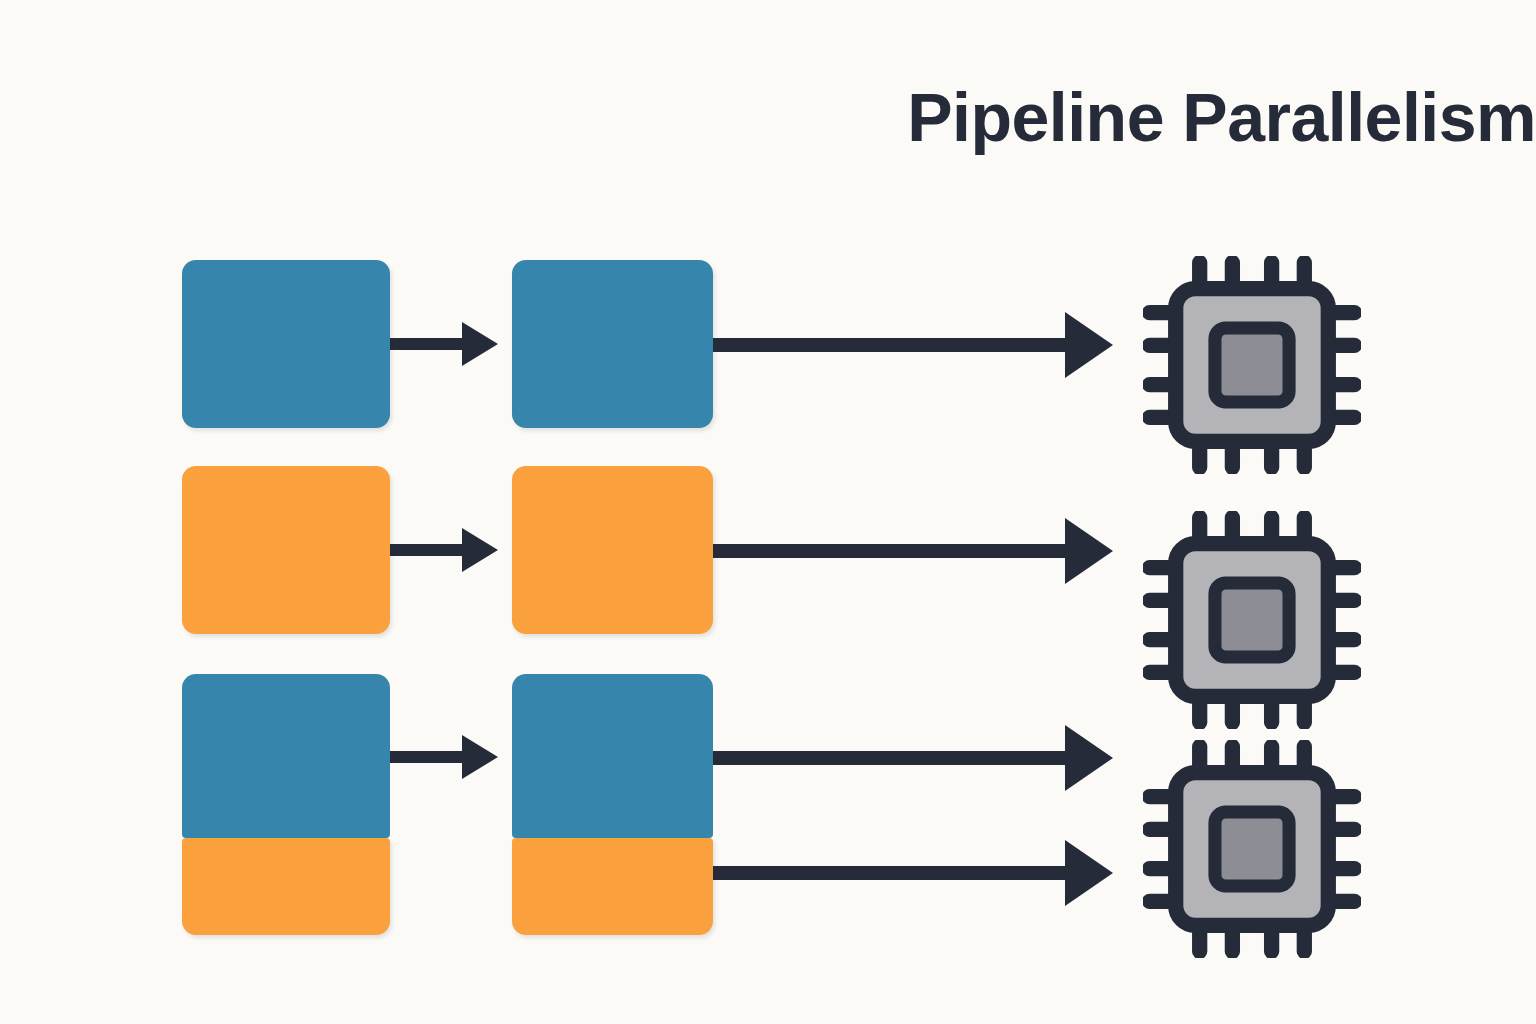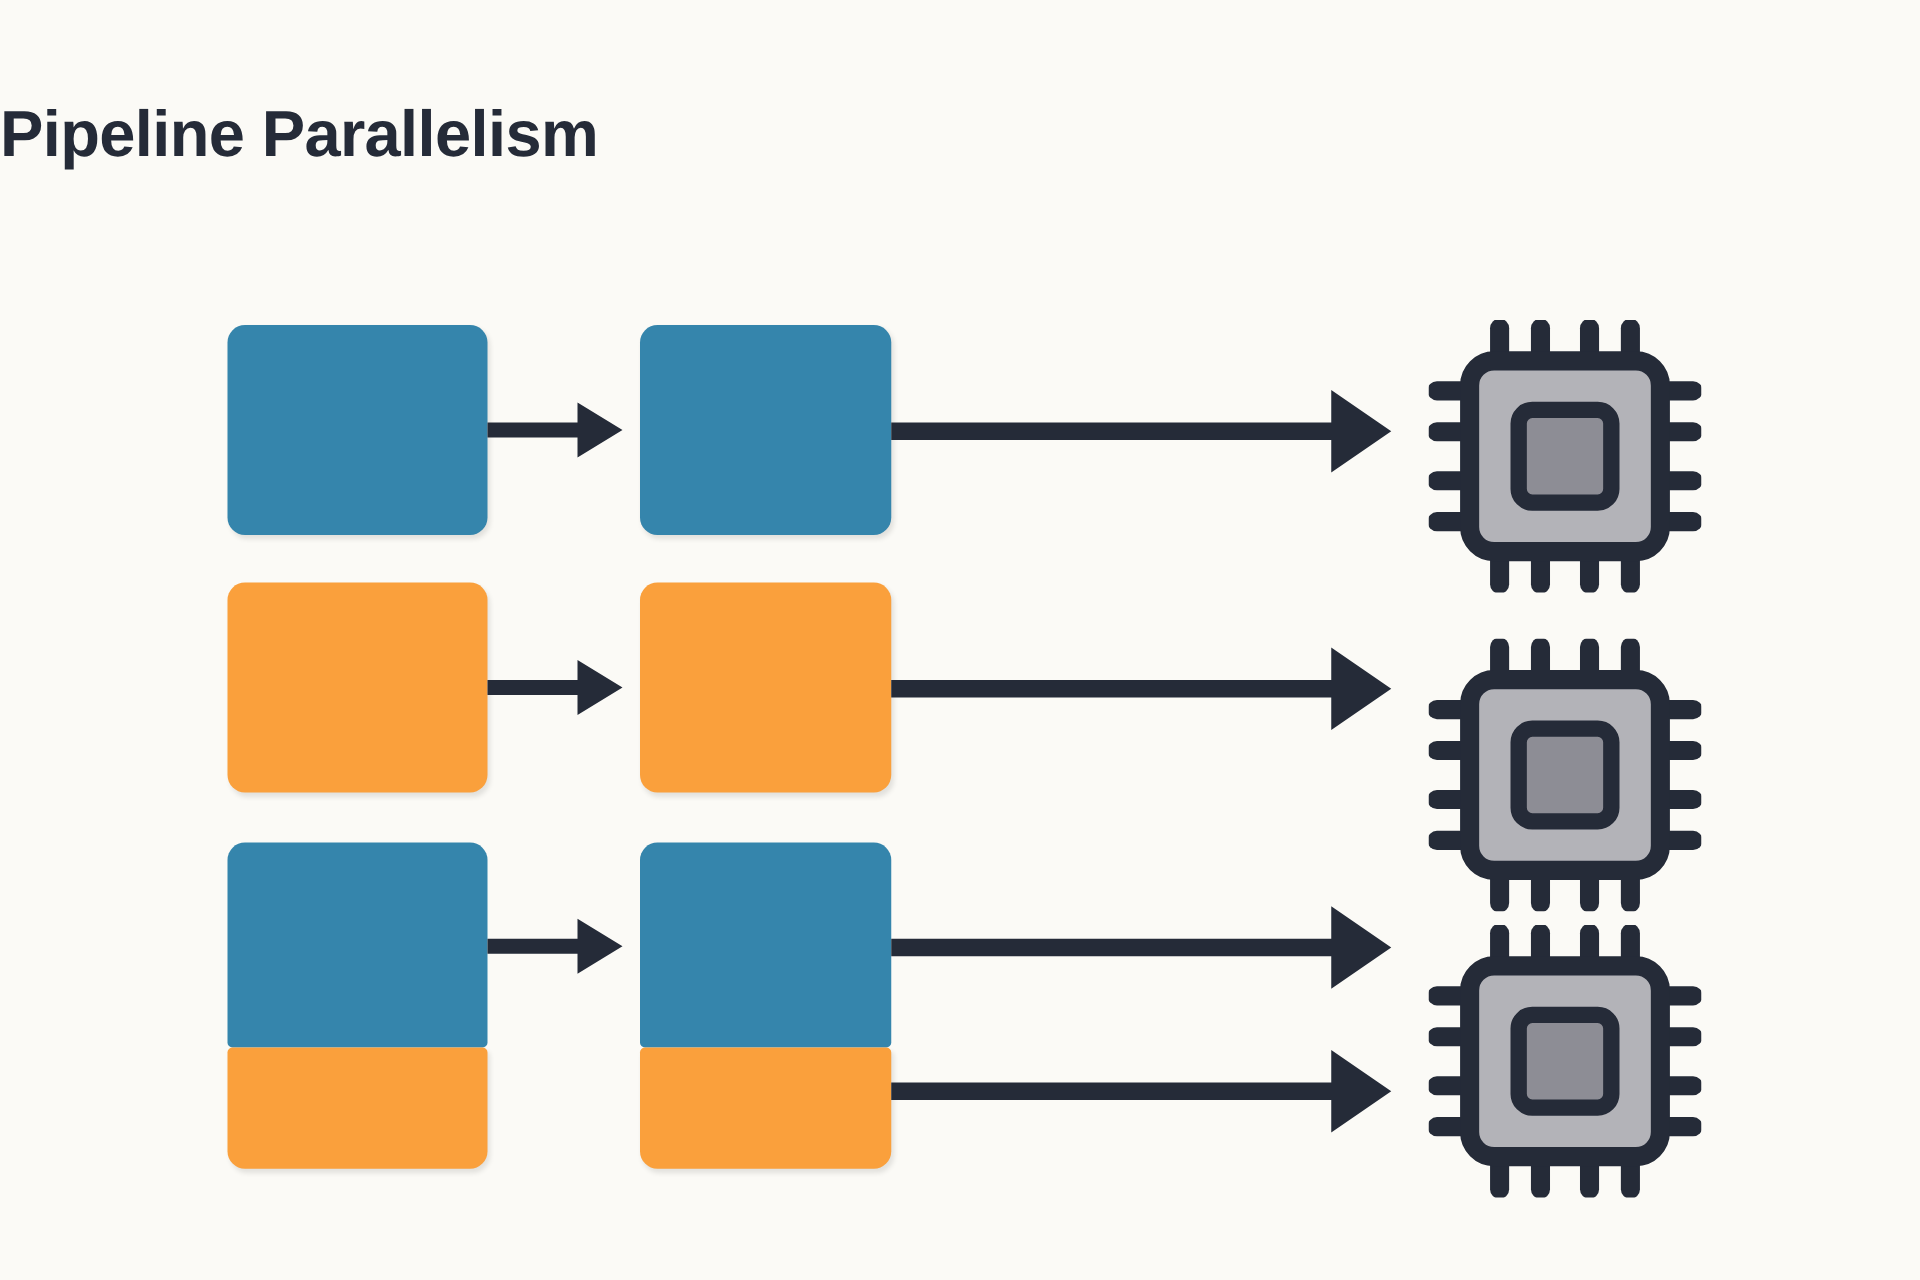--- a/index.html
+++ b/index.html
@@ -17,23 +17,23 @@
     position: relative;
     width: 1536px;
     height: 1024px;
     background: #FBFAF6;
   }
   #diagram-title {
     position: absolute;
     left: 0;
     top: 78px;
     width: 1536px;
-    text-align: left;
+    text-align: right;
     font-family: "Liberation Sans", sans-serif;
-    font-size: 52px;
+    font-size: 68px;
     font-weight: bold;
     letter-spacing: -0.5px;
     color: #252B38;
     white-space: nowrap;
   }
   .stage-box {
     position: absolute;
     border-radius: 14px;
     box-shadow: 2px 3px 4px rgba(0,0,0,0.10);
   }

